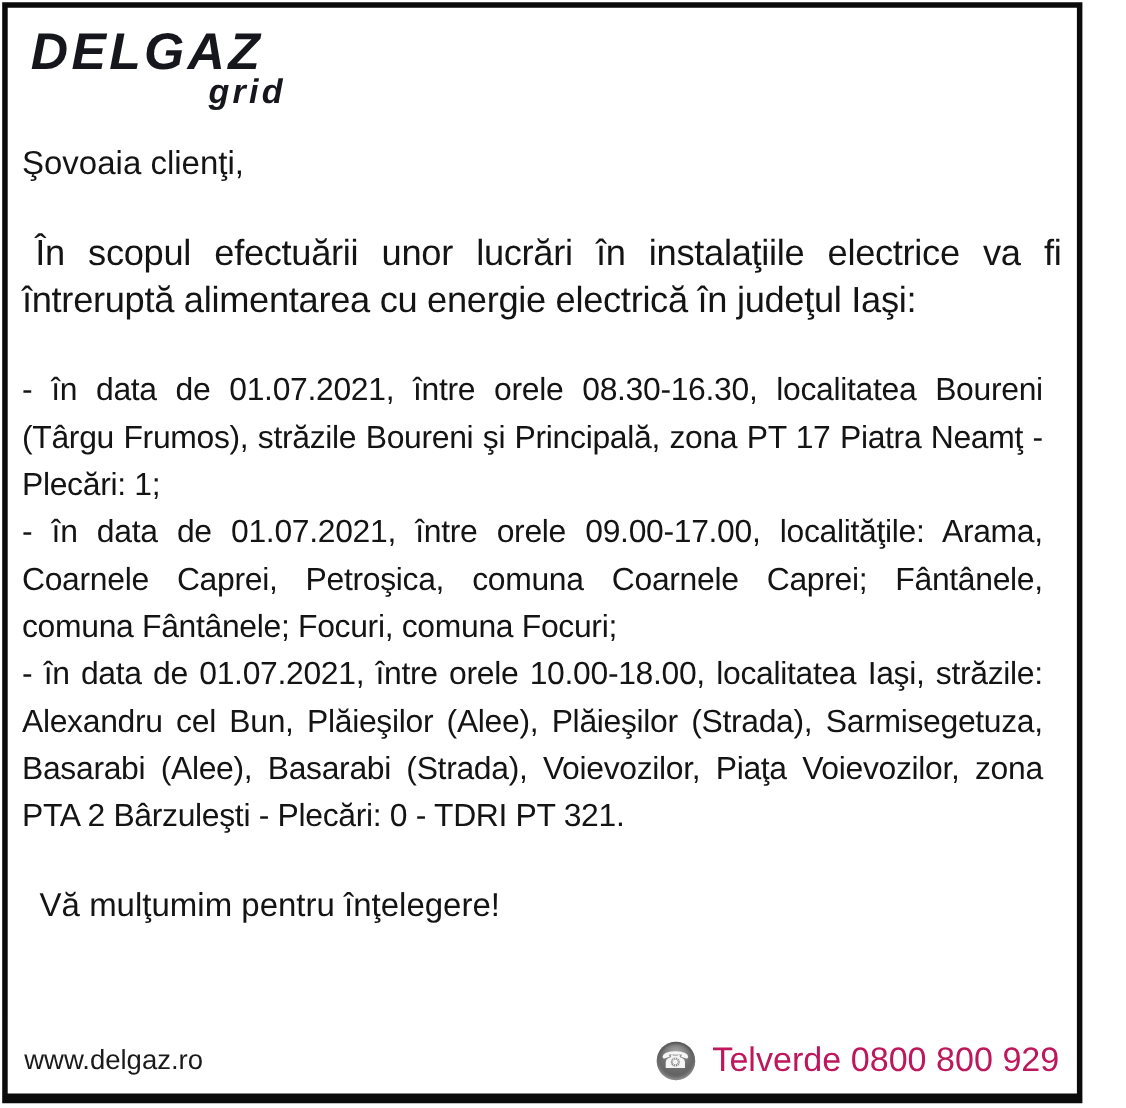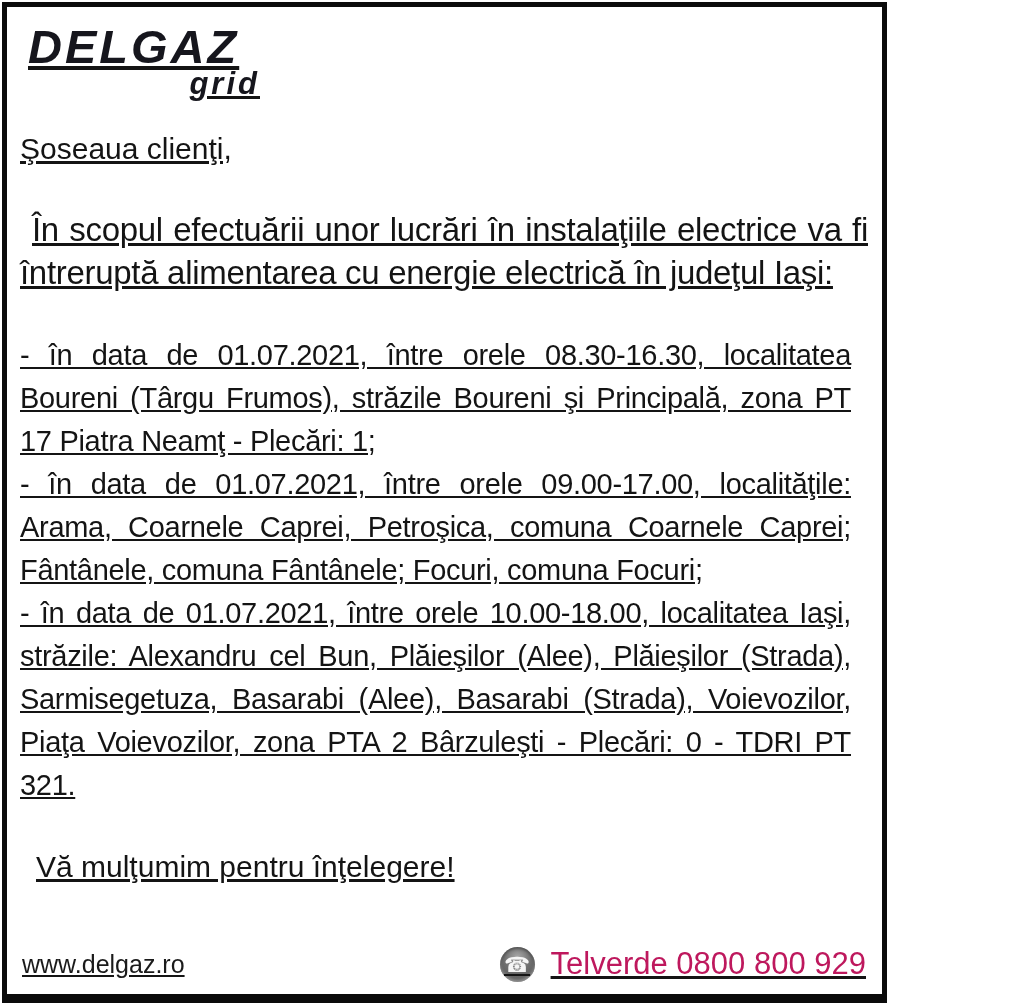--- a/index.html
+++ b/index.html
@@ -5,32 +5,31 @@
   html, body {
     margin: 0;
     padding: 0;
     background: #ffffff;
     width: 1024px;
     height: 1007px;
     overflow: hidden;
   }
   .page {
     box-sizing: border-box;
-    width: 885px;
+    width: 982px;
     height: 1001px;
     margin: 2px 0 0 2px;
     border: 5px solid #0b0b0b;
     border-bottom-width: 9px;
     background: #ffffff;
     display: flex;
     flex-direction: column;
     padding: 10px 14px 10px 13px;
     font-family: "Liberation Sans", sans-serif;
     color: #141414;
-    text-decoration: underline;
   }
   
   .logo {
     margin: 6px 0 0 8px;
     width: 238px;
     color: #16161d;
   }
   .logo-main {
     font-size: 47px;
     font-weight: bold;
@@ -120,21 +119,21 @@
 <div class="page">
 
   <header>
     <div class="logo">
       <div class="logo-main">DELGAZ</div>
       <div class="logo-sub">grid</div>
     </div>
   </header>
 
   <main>
-    <p class="greeting">Şoseaua clienţi,</p>
+    <p class="greeting">Şovoaia clienţi,</p>
 
     <p class="intro">În scopul efectuării unor lucrări în instalaţiile electrice va fi întreruptă alimentarea cu energie electrică în judeţul Iaşi:</p>
 
     <div class="outages">
       <p>- în data de 01.07.2021, între orele 08.30-16.30, localitatea Boureni (Târgu Frumos), străzile Boureni şi Principală, zona PT 17 Piatra Neamţ - Plecări: 1;</p>
       <p>- în data de 01.07.2021, între orele 09.00-17.00, localităţile: Arama, Coarnele Caprei, Petroşica, comuna Coarnele Caprei; Fântânele, comuna Fântânele; Focuri, comuna Focuri;</p>
       <p>- în data de 01.07.2021, între orele 10.00-18.00, localitatea Iaşi, străzile: Alexandru cel Bun, Plăieşilor (Alee), Plăieşilor (Strada), Sarmisegetuza, Basarabi (Alee), Basarabi (Strada), Voievozilor, Piaţa Voievozilor, zona PTA 2 Bârzuleşti - Plecări: 0 - TDRI PT 321.</p>
     </div>
 
     <p class="closing">Vă mulţumim pentru înţelegere!</p>

